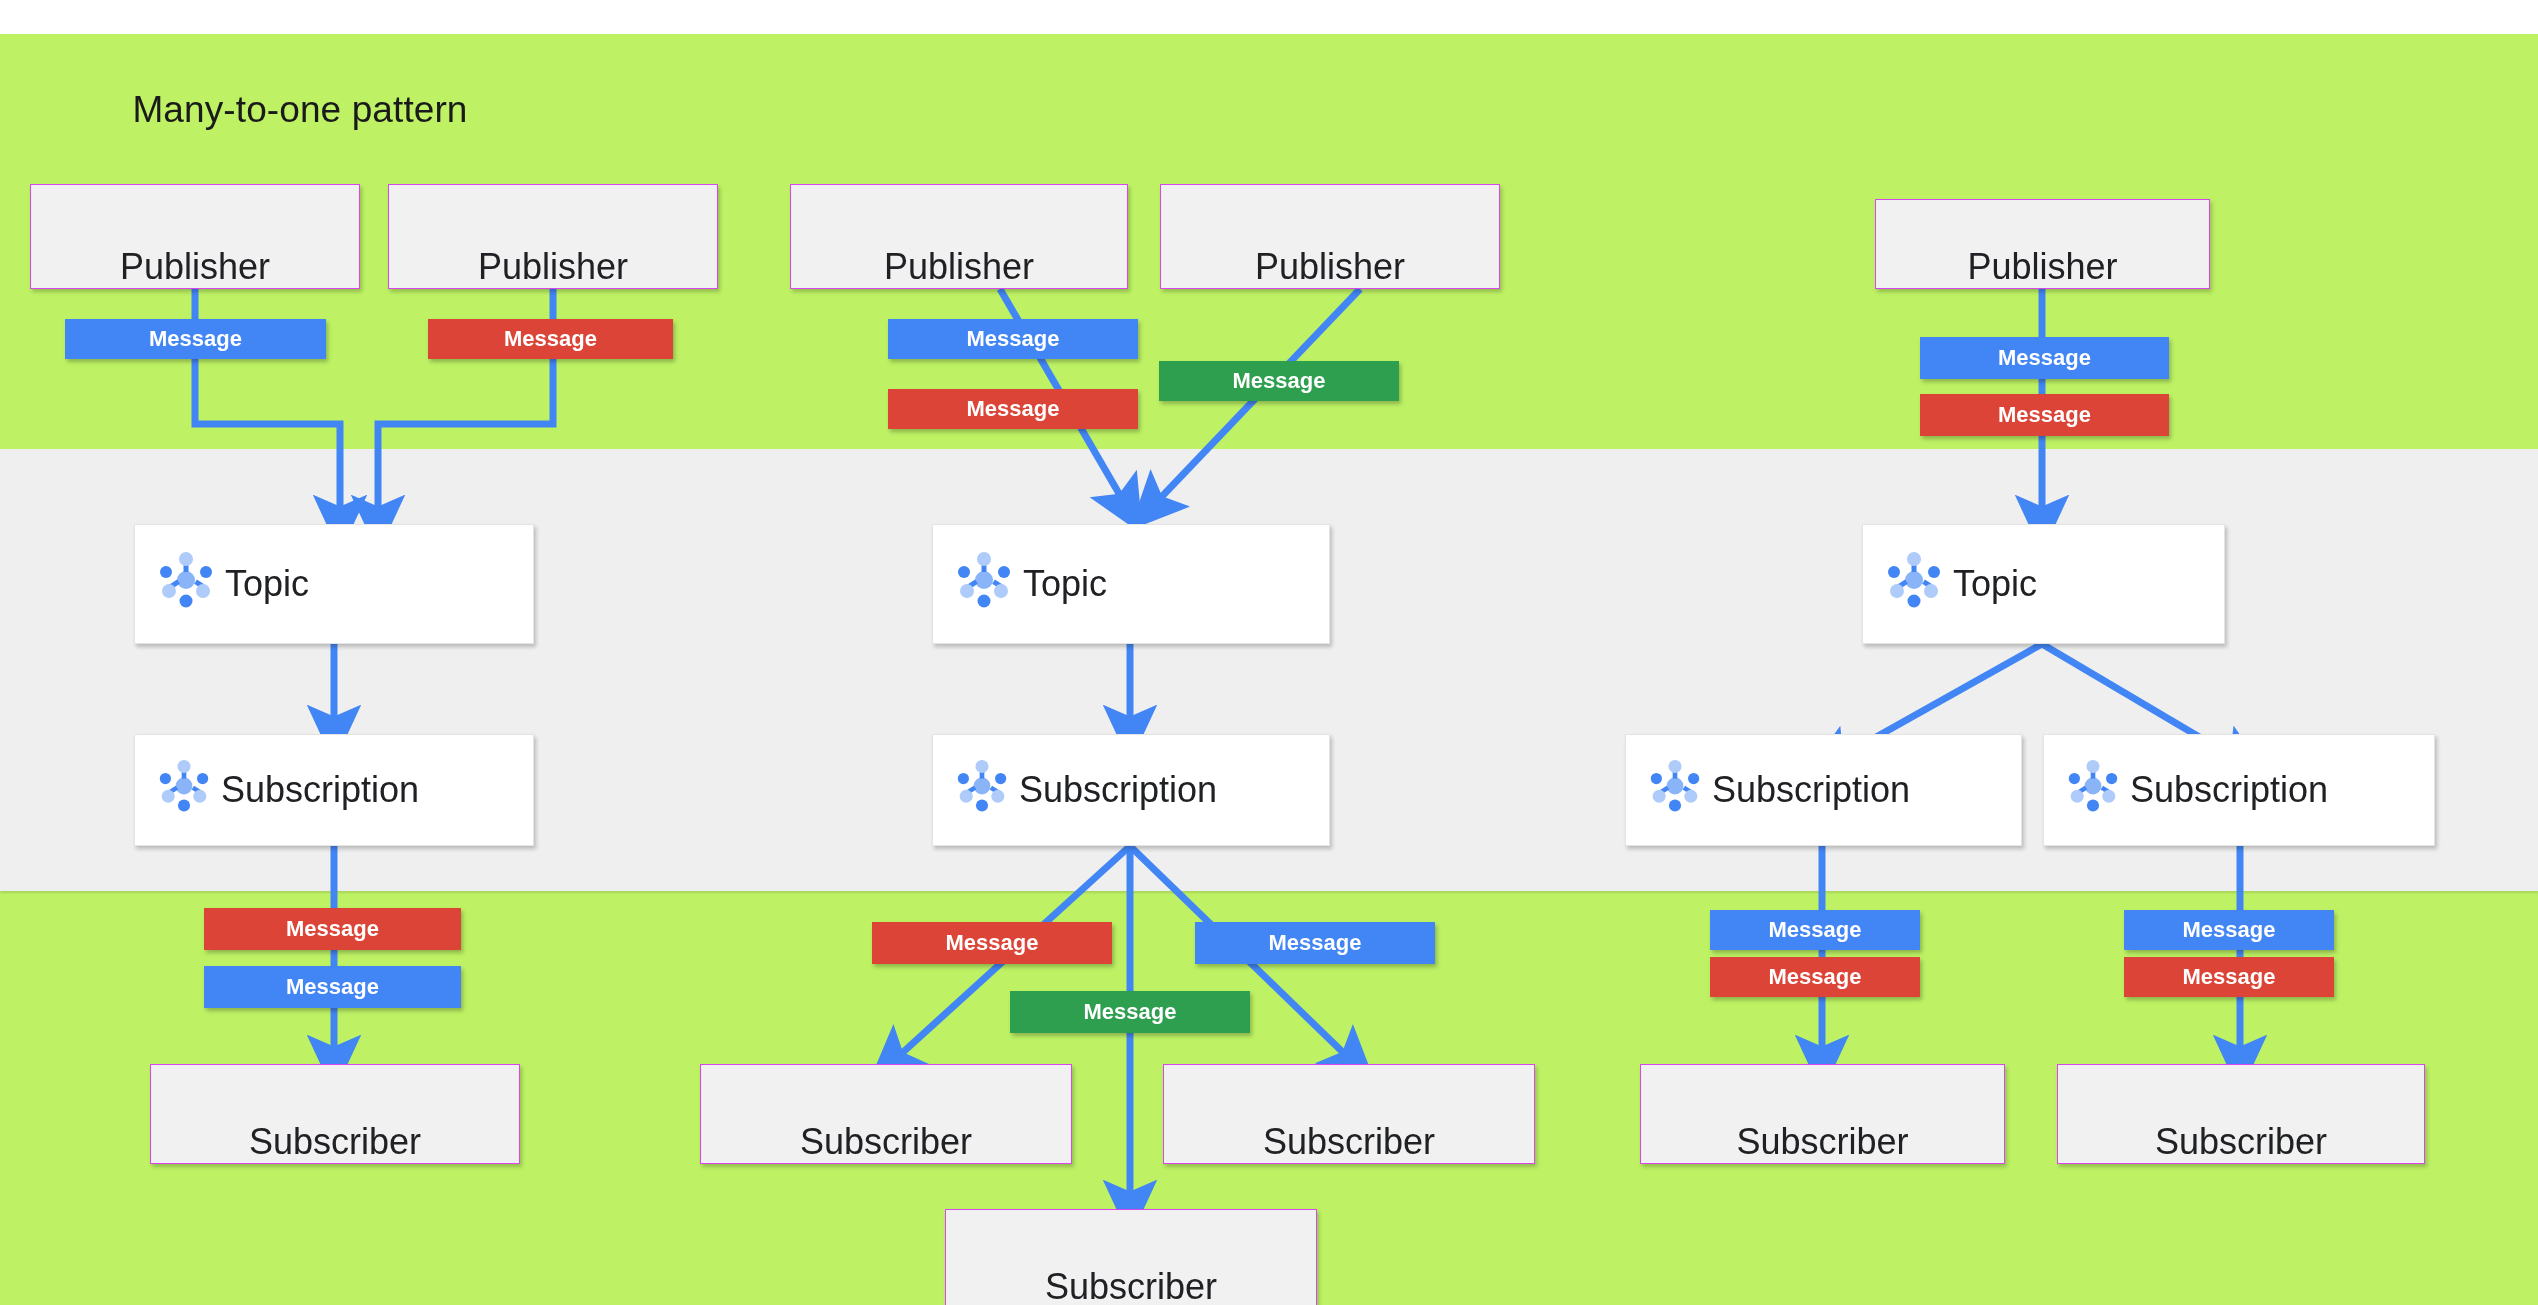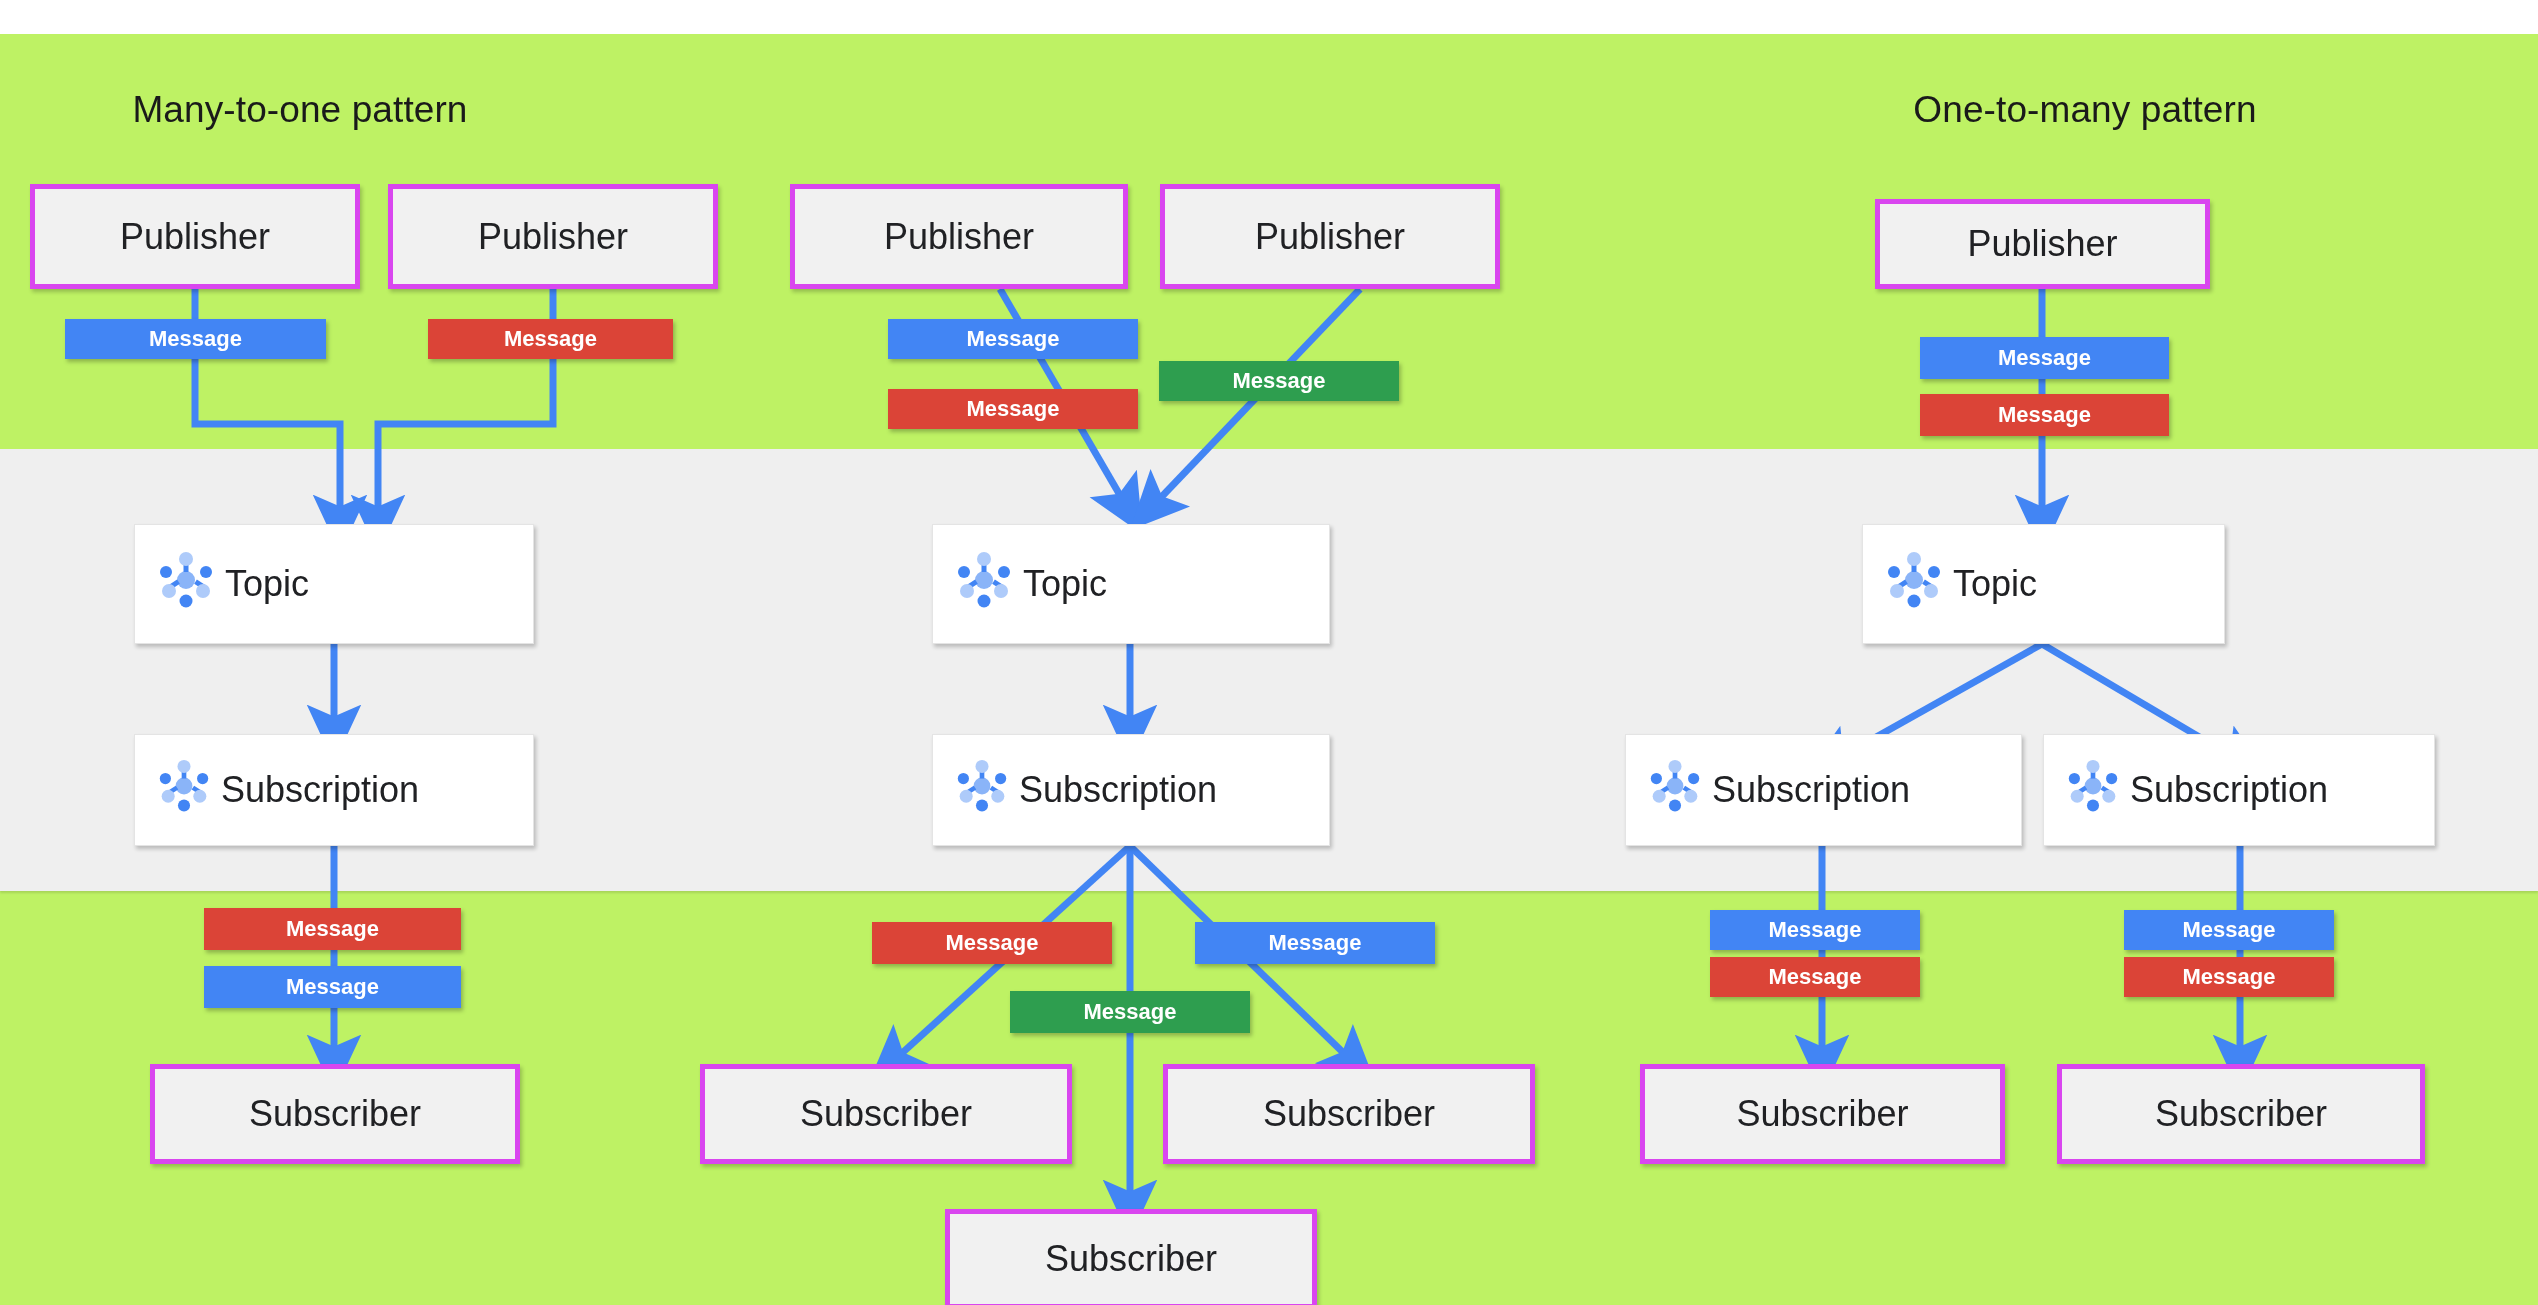--- a/index.html
+++ b/index.html
@@ -8,21 +8,21 @@
 
   .band{position:absolute;left:0;width:2538px;background:#efefef;
         box-shadow:0 2px 2px rgba(0,0,0,.12);}
 
   .ttl{position:absolute;font-size:37px;color:#1a1a1a;white-space:pre;
        text-align:center;font-weight:400;letter-spacing:.1px;}
 
   .node{position:absolute;box-sizing:border-box;display:flex;align-items:center;
         justify-content:center;font-size:36px;color:#202124;
         box-shadow:2px 3px 4px rgba(0,0,0,.22);}
-  .grey{background:#f1f1f1;border:5px solid #d946ef;}
+  .grey{background:#f1f1f1;border:1px solid #d946ef;align-items:flex-end;}
   .white{background:#ffffff;border:1px solid #e4e4e4;justify-content:flex-start;}
   .white .lbl{margin-left:10px;}
   .ico{flex:0 0 auto;margin-left:22px;}
 
   .msg{position:absolute;box-sizing:border-box;display:flex;align-items:center;
        justify-content:center;color:#ffffff;font-size:22px;font-weight:600;
        box-shadow:2px 3px 4px rgba(0,0,0,.25);}
 
   svg.wires{position:absolute;left:0;top:0;width:2538px;height:1305px;overflow:visible;}
 
@@ -30,21 +30,20 @@
   .gc-txt{font-size:37px;color:#5f6368;letter-spacing:.2px;white-space:pre;}
 </style>
 </head>
 <body>
 
 <div id="stage">
 
   <div class="band" style="top:415px;height:442px;"></div>
 
   <div class="ttl" style="left:60px;top:55px;width:480px;">Many-to-one pattern</div>
-  <div class="ttl" style="left:1845px;top:55px;width:480px;">One-to-many pattern</div>
 
   <svg class="wires" viewBox="0 0 2538 1305">
     <defs>
       <marker id="ah" markerWidth="9" markerHeight="9" refX="4.2" refY="4.5" orient="auto" markerUnits="strokeWidth">
         <path d="M0,0.6 L8.4,4.5 L0,8.4 L1.7,4.5 Z" fill="#4285F4"></path>
       </marker>
     </defs>
     <g stroke="#4285F4" stroke-width="7" fill="none" marker-end="url(#ah)">
 
       <path d="M195,255 L195,390 L340,390 L340,490"></path>

